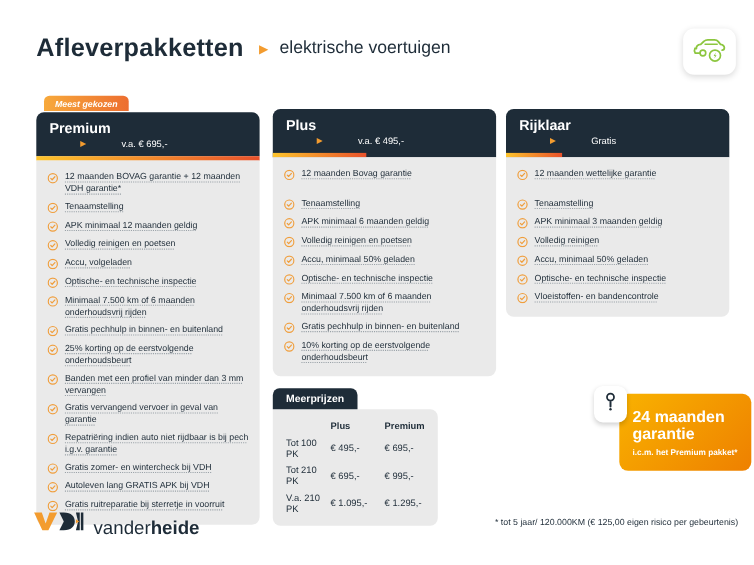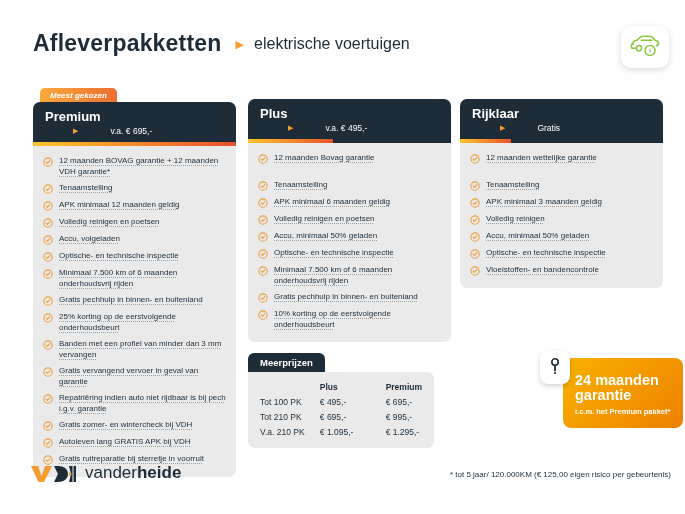--- a/index.html
+++ b/index.html
@@ -33,41 +33,41 @@
   .pkg-body{background:#EAEAEA;border-radius:0 0 7px 7px;padding:10px 10px 6px;margin:0;list-style:none;}
   .pkg-item{display:flex;gap:6px;margin-bottom:6px;}
   .check{flex:0 0 auto;}
   .check svg{display:block;margin-top:1px;}
   .item-text{font-size:8px;line-height:10.5px;color:#1E2C38;
              text-decoration:underline;text-decoration-style:dotted;
              text-decoration-color:#9aa2a8;text-underline-offset:2px;}
   .col1 .pkg-item:first-child,.col2 .pkg-item:first-child{margin-bottom:16px;}
 
   
-  .extra{position:absolute;left:248px;top:352px;width:186px;}
+  .extra{position:absolute;left:248px;top:352px;width:150px;}
   .extra-tab{display:inline-block;background:#1E2C38;color:#fff;font-size:9.5px;font-weight:bold;
              padding:4px 12px;border-radius:6px 6px 0 0;}
   .extra-box{background:#EAEAEA;border-radius:0 7px 7px 7px;padding:7px 12px 9px;}
   .extra-box table{border-collapse:collapse;width:100%;}
   .extra-box th,.extra-box td{font-size:8.5px;color:#1E2C38;text-align:left;padding:2.5px 0;}
   .extra-box th{font-weight:bold;}
   .extra-box th:nth-child(1),.extra-box td:nth-child(1){width:60px;}
   .extra-box th:nth-child(2),.extra-box td:nth-child(2){width:66px;}
 
   
   .promo{position:absolute;left:563px;top:358px;width:120px;height:70px;box-sizing:border-box;
          background:linear-gradient(135deg,#F9B200,#EE8000);border-radius:8px;padding:15px 12px 0;}
   .promo-title{color:#fff;font-weight:bold;font-size:14.5px;line-height:15px;}
   .promo-sub{color:#fff;font-size:7.5px;font-weight:bold;margin-top:4px;}
   .promo-badge{position:absolute;left:540px;top:351px;width:30px;height:33px;background:#fff;
                border-radius:8px;box-shadow:0 2px 5px rgba(0,0,0,.18);z-index:2;
                display:flex;align-items:center;justify-content:center;}
 
   
-  .footer-logo{position:absolute;left:30px;top:463px;display:flex;align-items:flex-start;gap:9px;}
+  .footer-logo{position:absolute;left:30px;top:463px;display:flex;align-items:flex-end;gap:9px;}
   .brand{font-size:17px;color:#1E2C38;}
   .footnote{position:absolute;right:14px;top:470px;font-size:8px;color:#1E2C38;}
 </style>
 </head>
 <body>
 
 <div class="page">
 
   <div class="hdr">
     <h1>Afleverpakketten</h1>

